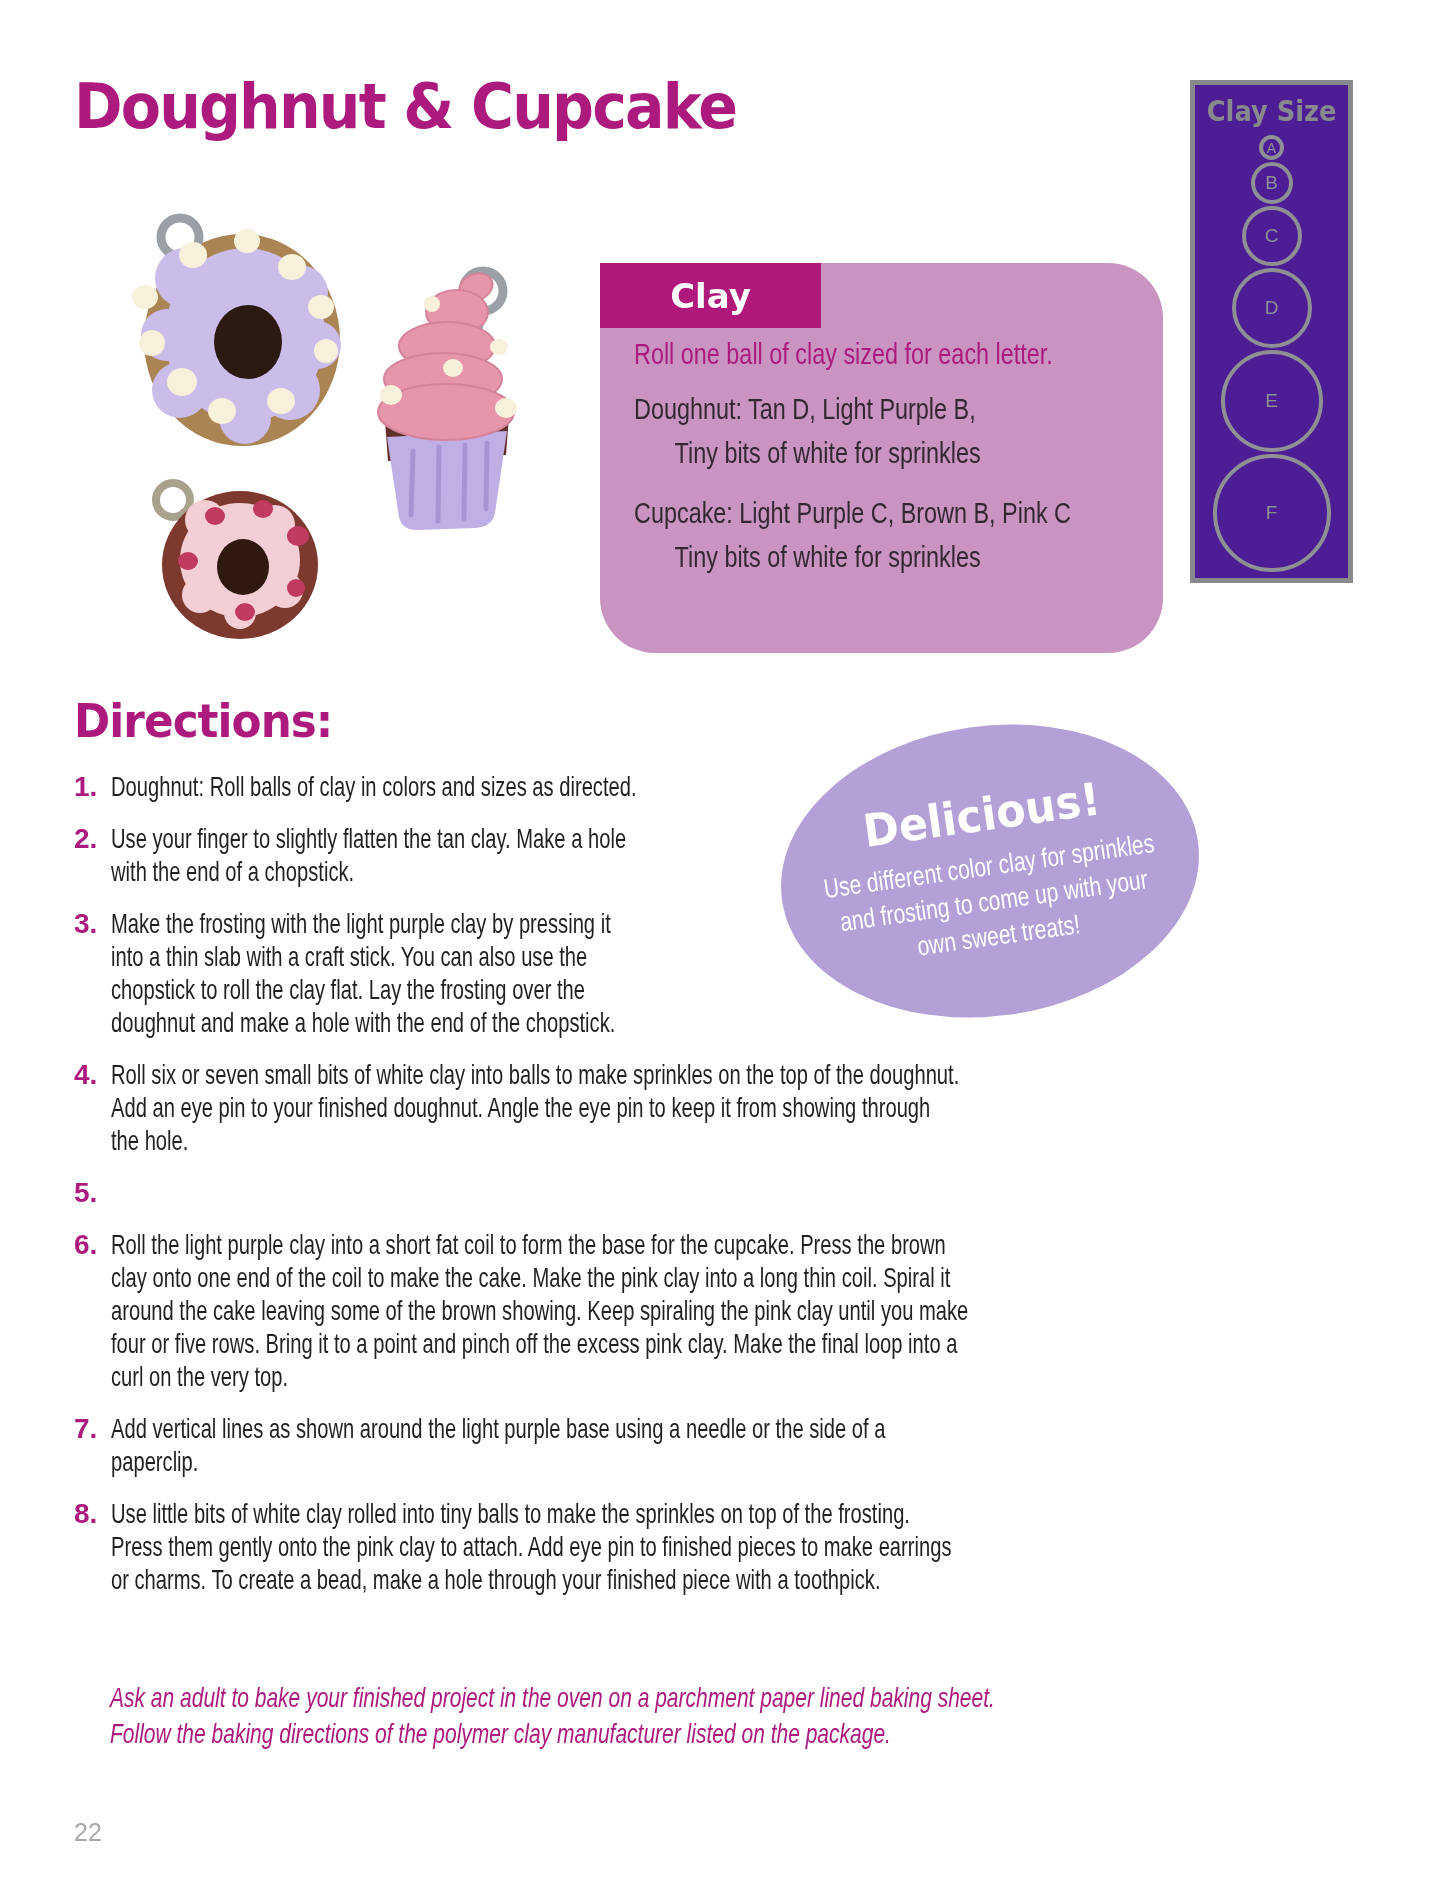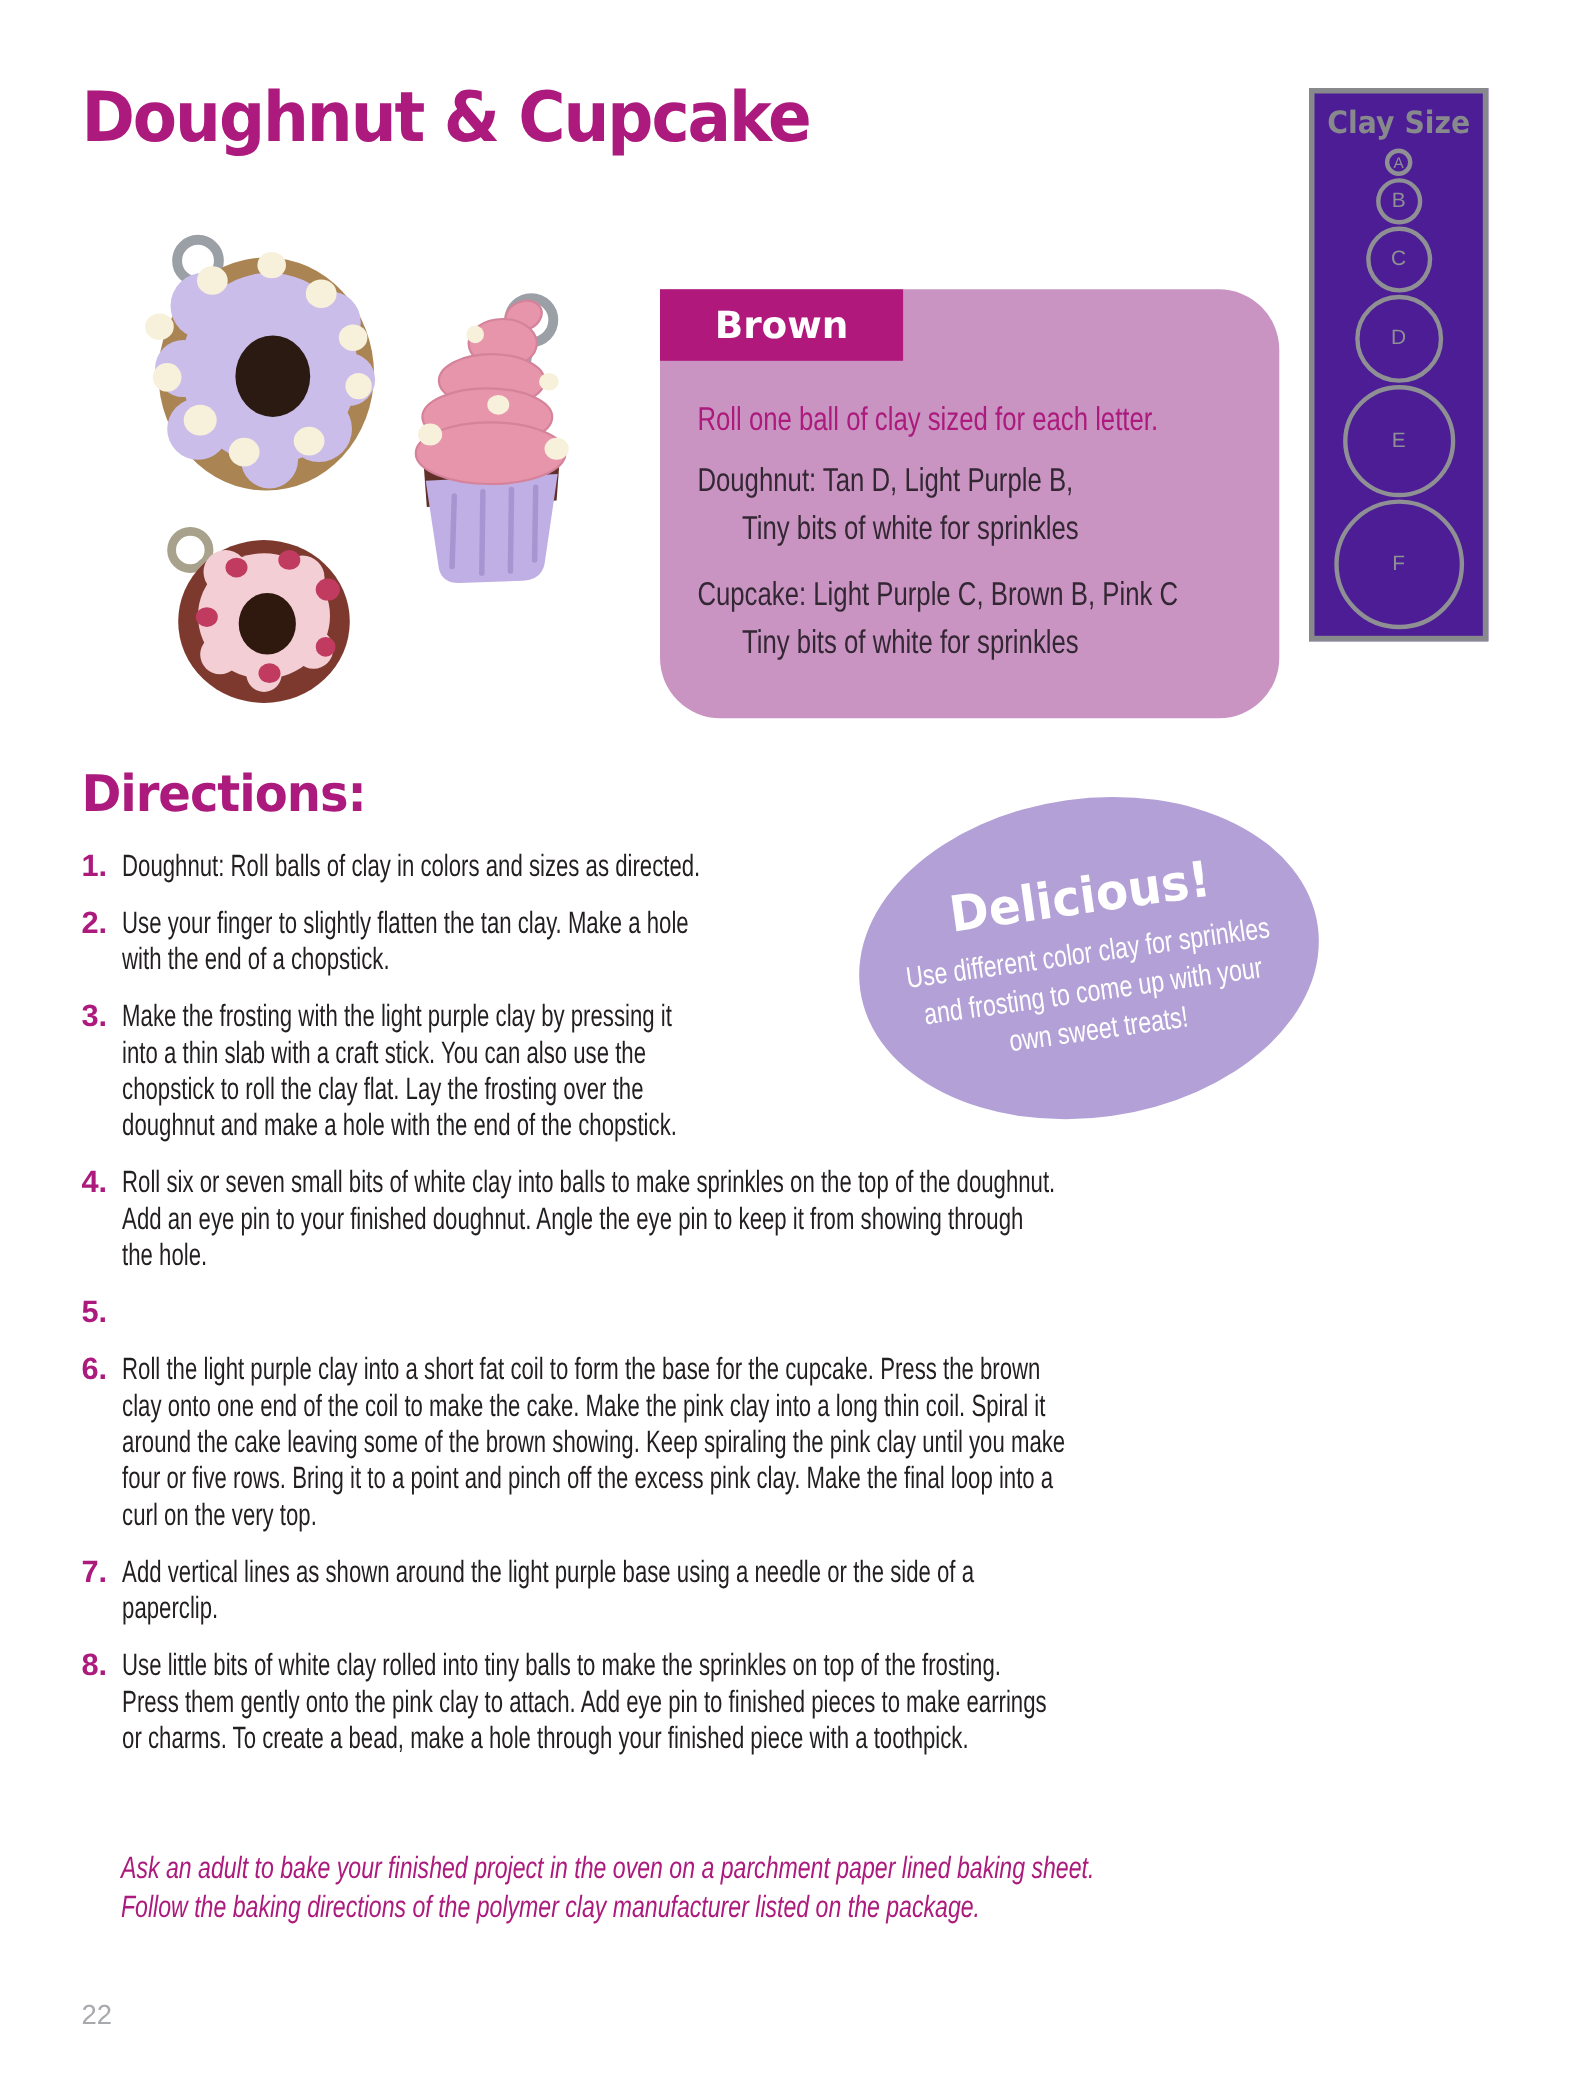--- a/index.html
+++ b/index.html
@@ -29,21 +29,21 @@
   }
   .clay-tab {
     position:absolute; left:0; top:0; width:221px; height:65px;
     background:var(--clay_box_header);
     display:flex; align-items:center; justify-content:center;
   }
   .clay-tab-label {
     color:#ffffff; font-family:"DejaVu Sans", sans-serif;
     font-size:34px; font-weight:bold;
   }
-  .clay-content { position:absolute; left:34px; top:102px; }
+  .clay-content { position:absolute; left:34px; top:74px; }
   .clay-intro {
     color:var(--magenta); font-size:30px; line-height:34px;
     white-space:nowrap; transform:scaleX(0.78); transform-origin:0 0;
     margin-bottom:16px;
   }
   .clay-line {
     color:#342734; font-size:30px; line-height:44px;
     white-space:nowrap; transform:scaleX(0.78); transform-origin:0 0;
   }
   .clay-line.indent { padding-left:52px; }
@@ -194,21 +194,21 @@
         <ellipse cx="213" cy="361" rx="11" ry="10"></ellipse>
         <ellipse cx="103" cy="386" rx="10" ry="9"></ellipse>
         <ellipse cx="211" cy="413" rx="9" ry="9"></ellipse>
         <ellipse cx="160" cy="437" rx="10" ry="9"></ellipse>
       </g>
     </g>
   </svg>
 
   <div class="clay-box">
     <div class="clay-tab">
-      <span class="clay-tab-label">Brown</span>
+      <span class="clay-tab-label">Clay</span>
     </div>
     <div class="clay-content">
       <div class="clay-intro">Roll one ball of clay sized for each letter.</div>
       <div>
           <div class="clay-line">Doughnut: Tan D, Light Purple B,</div>
           <div class="clay-line indent">Tiny bits of white for sprinkles</div>
           <div class="clay-line gap-top">Cupcake: Light Purple C, Brown B, Pink C</div>
           <div class="clay-line indent">Tiny bits of white for sprinkles</div>
         </div>
     </div>

